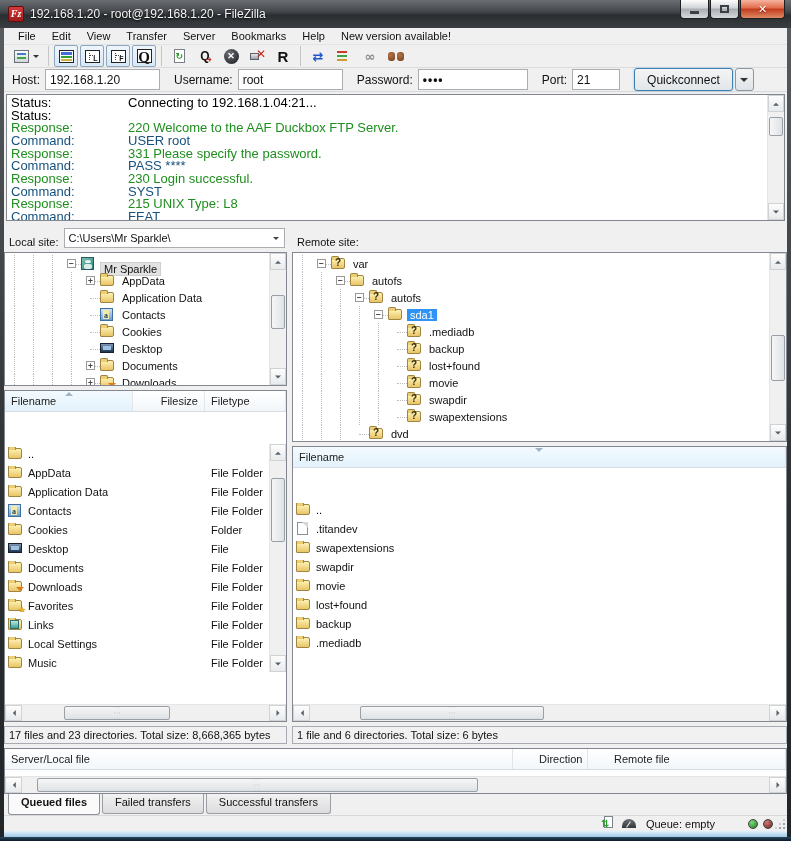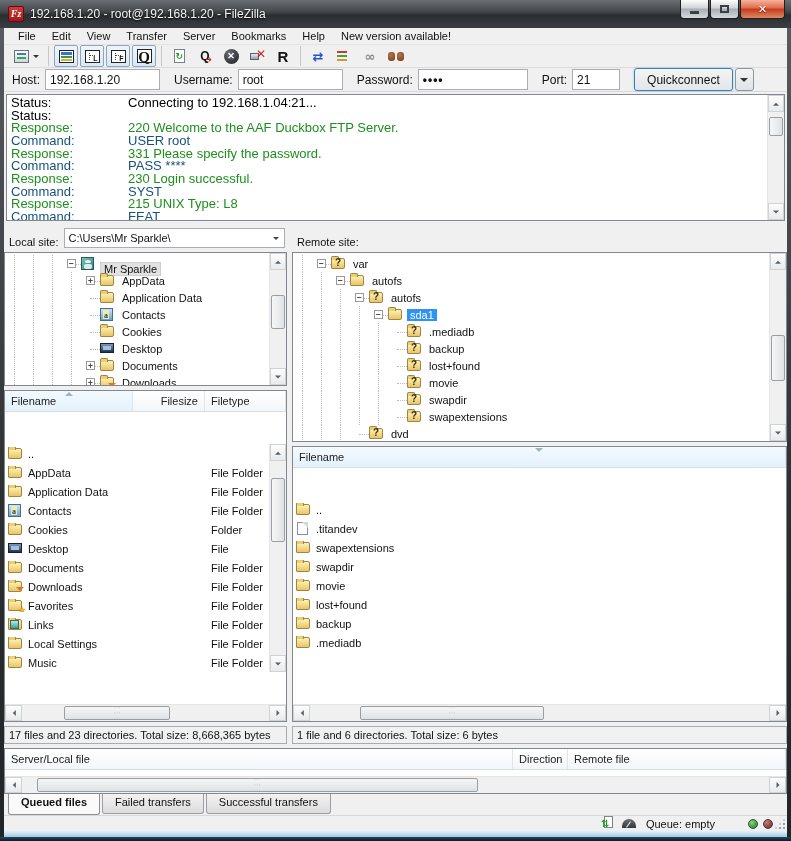--- a/index.html
+++ b/index.html
@@ -153,21 +153,21 @@
   .strack { flex:1; position:relative; }
   .sthumb { position:absolute; border:1px solid #989fa6; border-radius:2px; background:linear-gradient(90deg,#f6f6f6,#dfe2e5); }
   .vsb .sthumb { left:1px; right:1px; }
   .hsb .sthumb { top:1px; bottom:1px; background:linear-gradient(#f6f6f6,#dfe2e5); }
   .hsb .sthumb::after { content:'⋮⋮⋮'; position:absolute; left:50%; top:50%; transform:translate(-50%,-55%) rotate(90deg); font-size:7px; color:#9aa1a8; letter-spacing:-1px; }
 
   .statusline { height:18px; border:1px solid #a8acb2; background:#f1f1f1; font-size:11px; color:#111; display:flex; align-items:center; padding:0 4px; white-space:nowrap; }
 
   
   .queuebox { height:78px; margin:2px 0 0 0; border:1px solid #828790; background:#fff; display:flex; flex-direction:column; }
-  .qheader { height:21px; display:flex; background:linear-gradient(#ffffff,#f2f6fa); border-bottom:1px solid #d8dde2; font-size:11px; color:#222; }
+  .qheader { height:21px; display:flex; background:linear-gradient(#ffffff,#f2f6fa); border-bottom:1px solid #d8dde2; font-size:11px; color:#222;gap:20px; }
   .qh1 { width:508px; } .qh2 { width:55px; } .qh3 { flex:1; }
   .qbody { flex:1; background:#fff; }
 
   
   .tabsrow { height:22px; display:flex; align-items:flex-start; padding-left:4px; background:#f0f0f0; }
   .tab { height:20px; padding:2px 12px 0 12px; margin-right:2px; font-size:11px; color:#111; background:linear-gradient(#f2f2f2,#dcdcdc); border:1px solid #9b9fa5; border-top:none; border-radius:0 0 3px 3px; }
   .tab.active { background:#fafafa; font-weight:bold; height:21px; border-color:#8e9298; }
 
   
   .statusbar { height:24px; border-top:1px solid #d8d8d8; background:#f0f0f0; display:flex; align-items:center; justify-content:flex-end; padding-right:14px; font-size:11px; color:#111; position:relative; }

